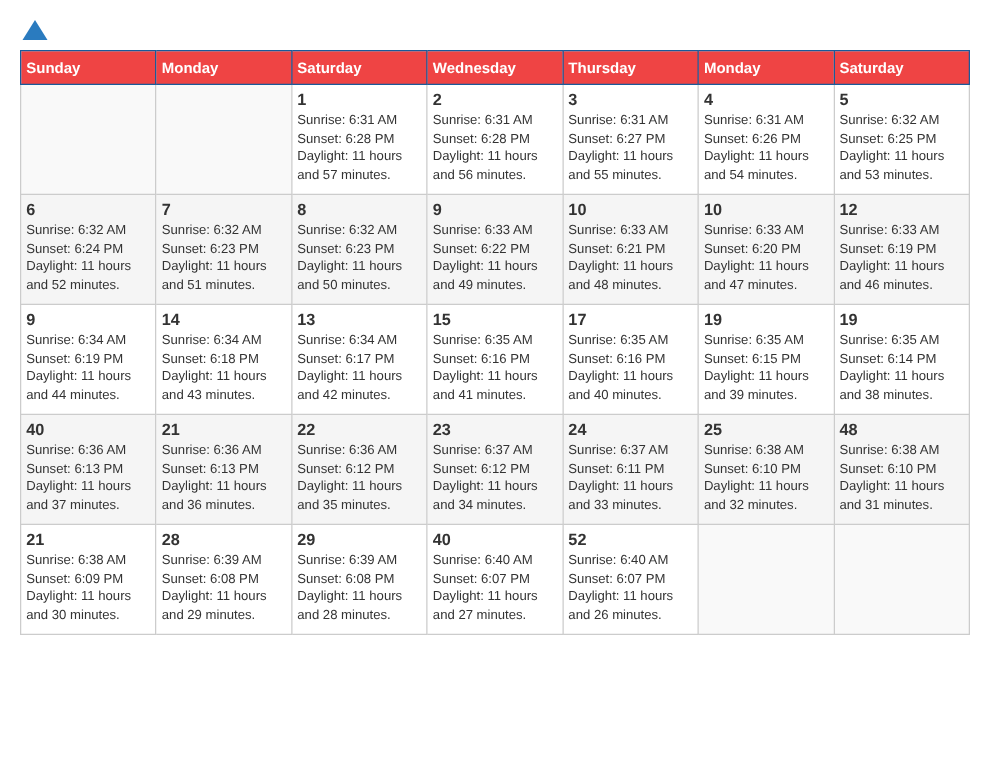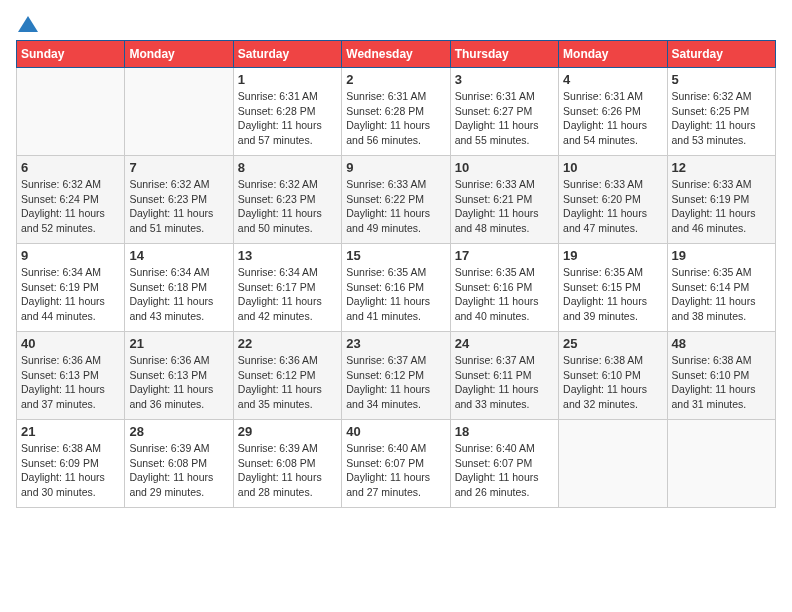--- a/index.html
+++ b/index.html
@@ -310,21 +310,21 @@
 Sunset: 6:08 PM
 Daylight: 11 hours and 28 minutes.</div>
         </td>
         <td>
           <div class="day-number">40</div>
           <div class="day-info" style="white-space: pre-line;">Sunrise: 6:40 AM
 Sunset: 6:07 PM
 Daylight: 11 hours and 27 minutes.</div>
         </td>
         <td>
-          <div class="day-number">18</div>
+          <div class="day-number">52</div>
           <div class="day-info" style="white-space: pre-line;">Sunrise: 6:40 AM
 Sunset: 6:07 PM
 Daylight: 11 hours and 26 minutes.</div>
         </td>
         <td class="empty"></td>
         <td class="empty"></td>
       </tr>
     </tbody>
 </table>
 

